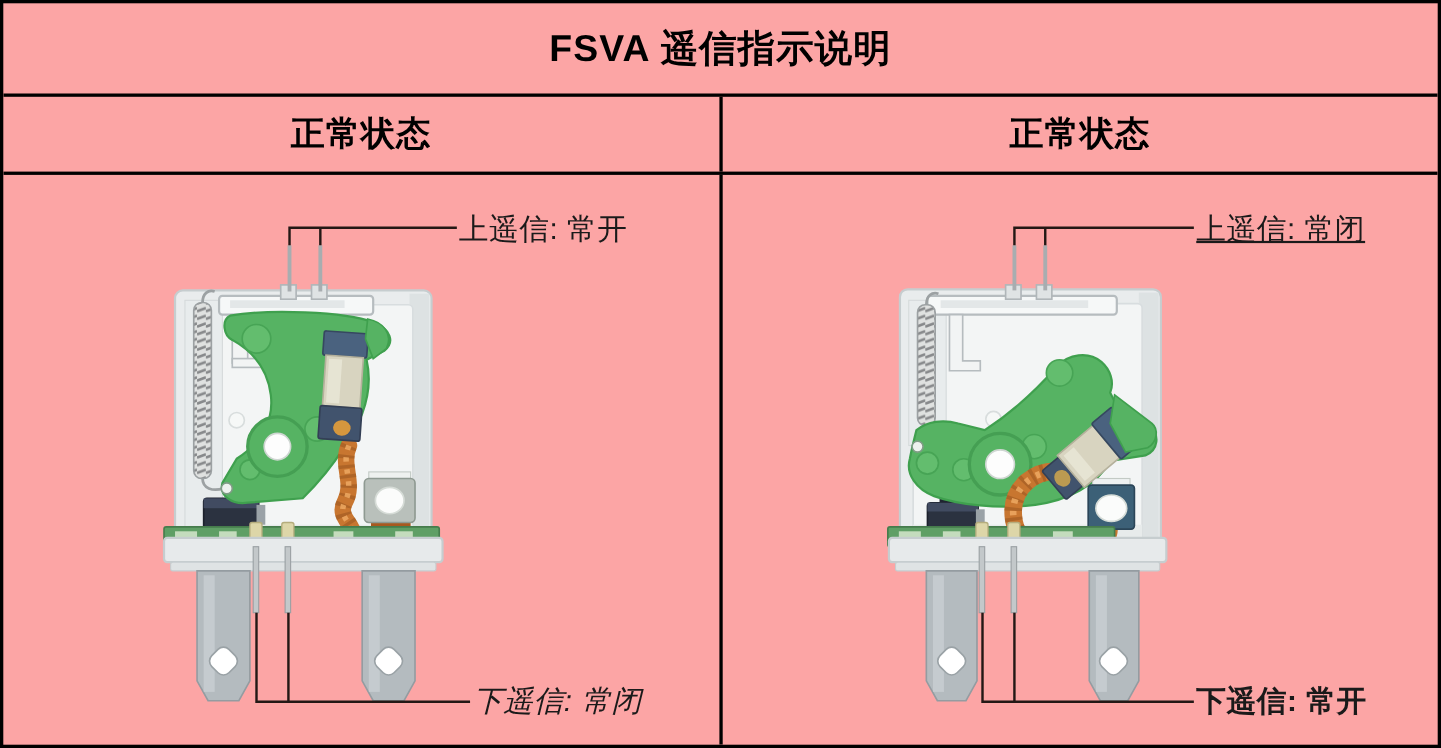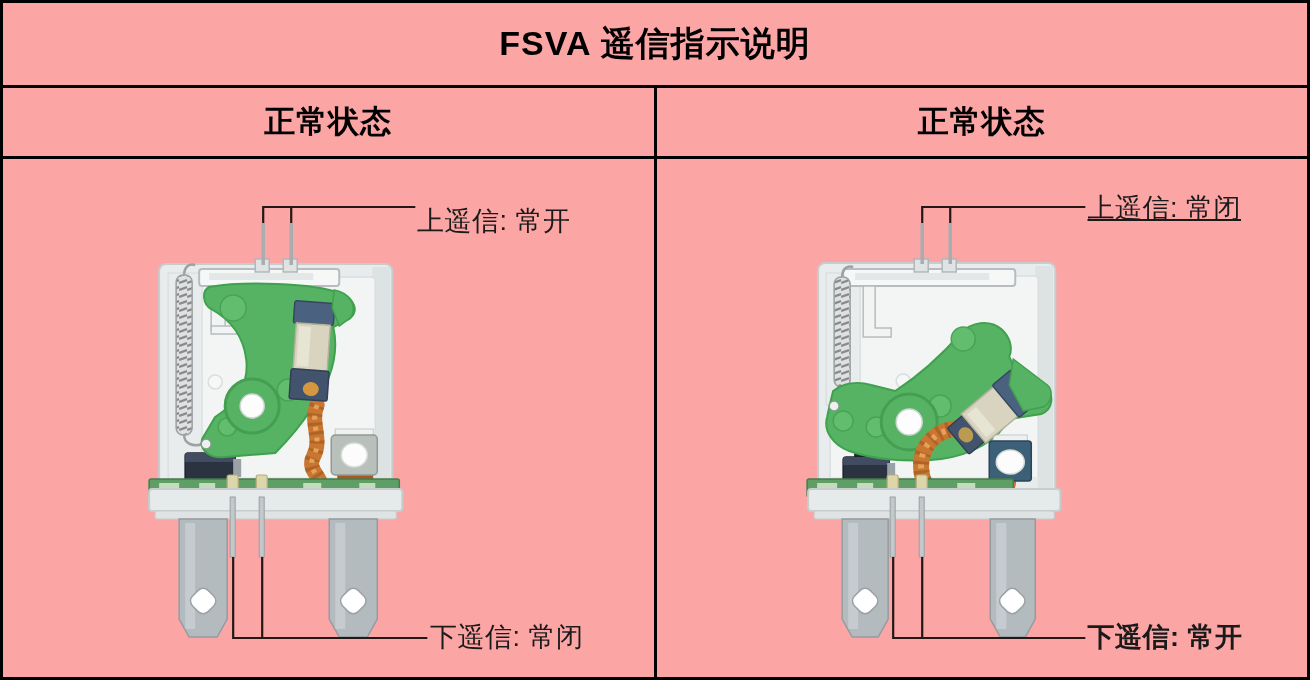--- a/index.html
+++ b/index.html
@@ -140,22 +140,22 @@
         </g>
         <g>
           <rect x="227" y="338" width="5" height="60" fill="#c3c8ca" stroke="#9aa0a3" stroke-width="1"></rect>
           <rect x="256" y="338" width="5" height="60" fill="#c3c8ca" stroke="#9aa0a3" stroke-width="1"></rect>
         </g>
 
         <path d="M260,64 V48 H412 M288,48 V64" fill="none" stroke="#231815" stroke-width="2.2"></path>
         <path d="M230,398 V479 H424 M259,398 V479" fill="none" stroke="#231815" stroke-width="2.2"></path>
       </svg>
 
-      <div class="callout-label" style="left:414px;top:45px;">上遥信: 常开</div>
-      <div class="callout-label" style="left:427px;top:461px;">下遥信: 常闭</div>
+      <div class="callout-label" style="left:414px;top:32px;">上遥信: 常开</div>
+      <div class="callout-label" style="left:427px;top:461px;font-style:italic;">下遥信: 常闭</div>
     </div>
 
     <div class="panel">
       <svg viewBox="0 0 650 518" preserveAspectRatio="none">
         <defs>
           <pattern id="coilB" patternUnits="userSpaceOnUse" width="8" height="7">
             <rect width="8" height="7" fill="#dfe1e0"></rect>
             <path d="M0,5 L8,2" stroke="#87898b" stroke-width="2.2"></path>
           </pattern>
         </defs>

